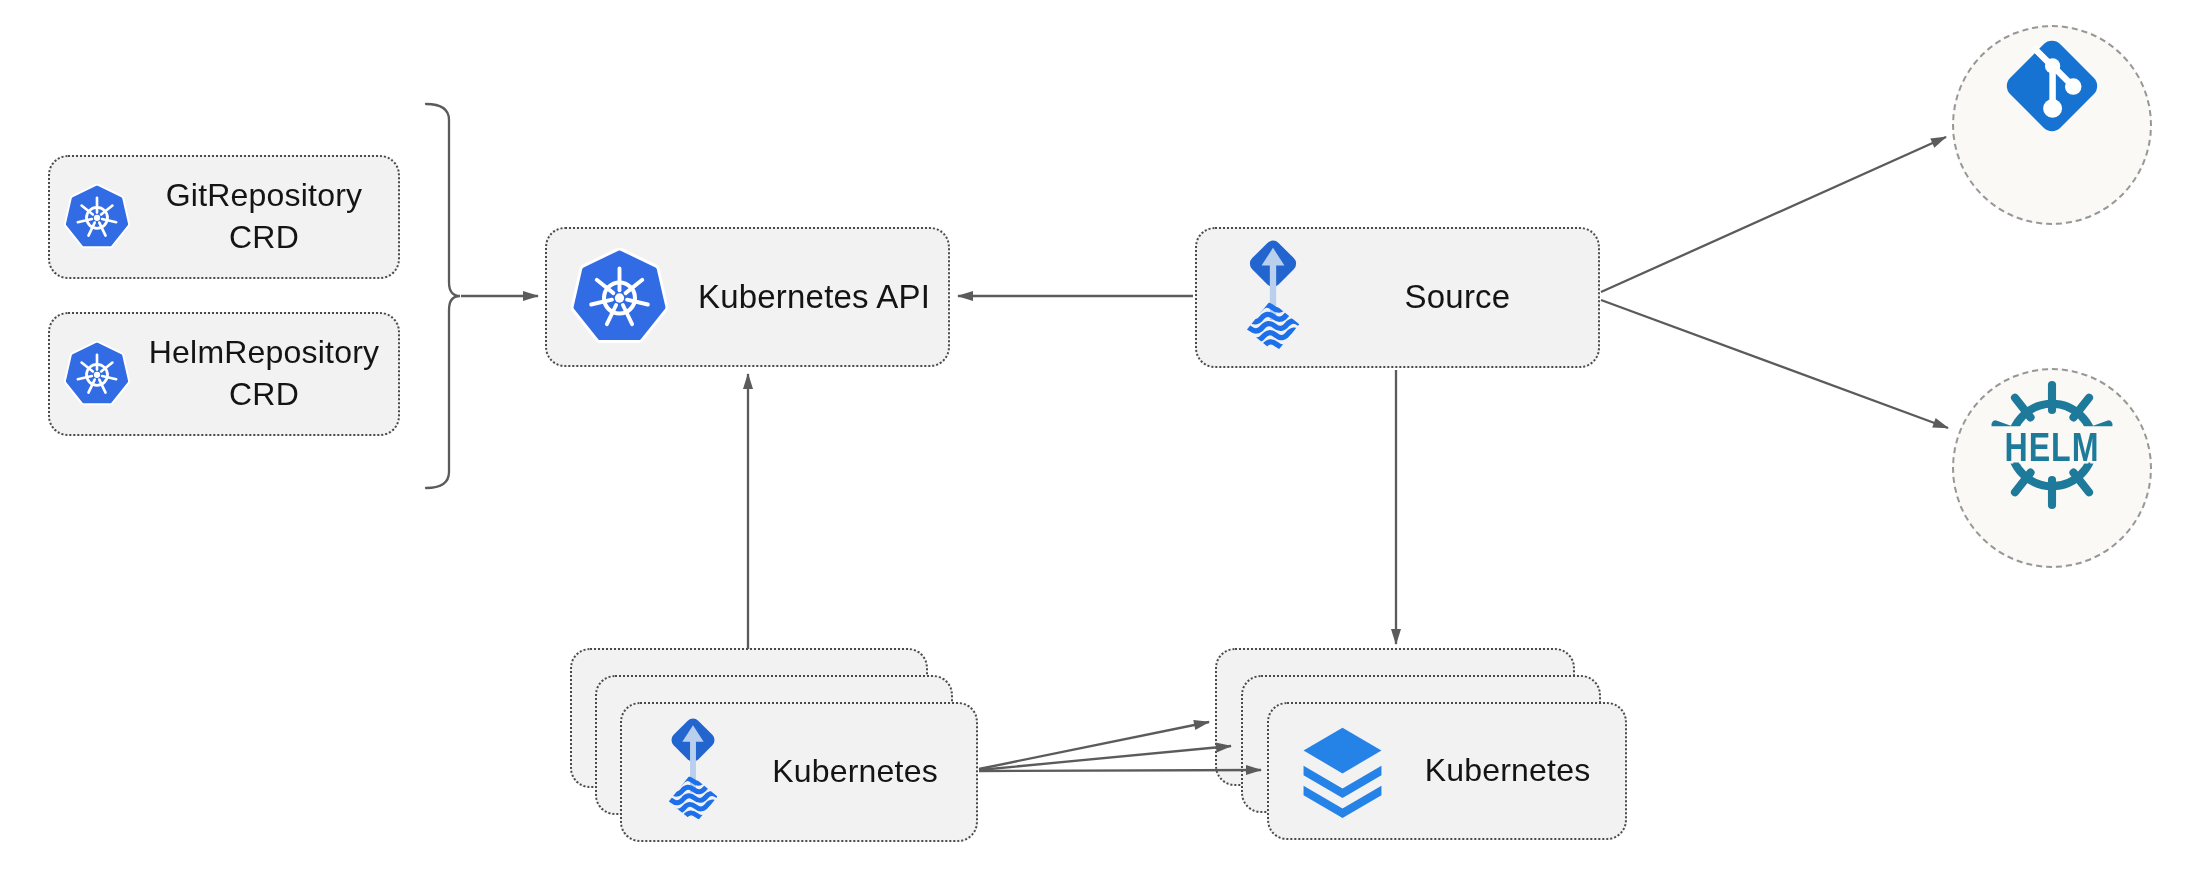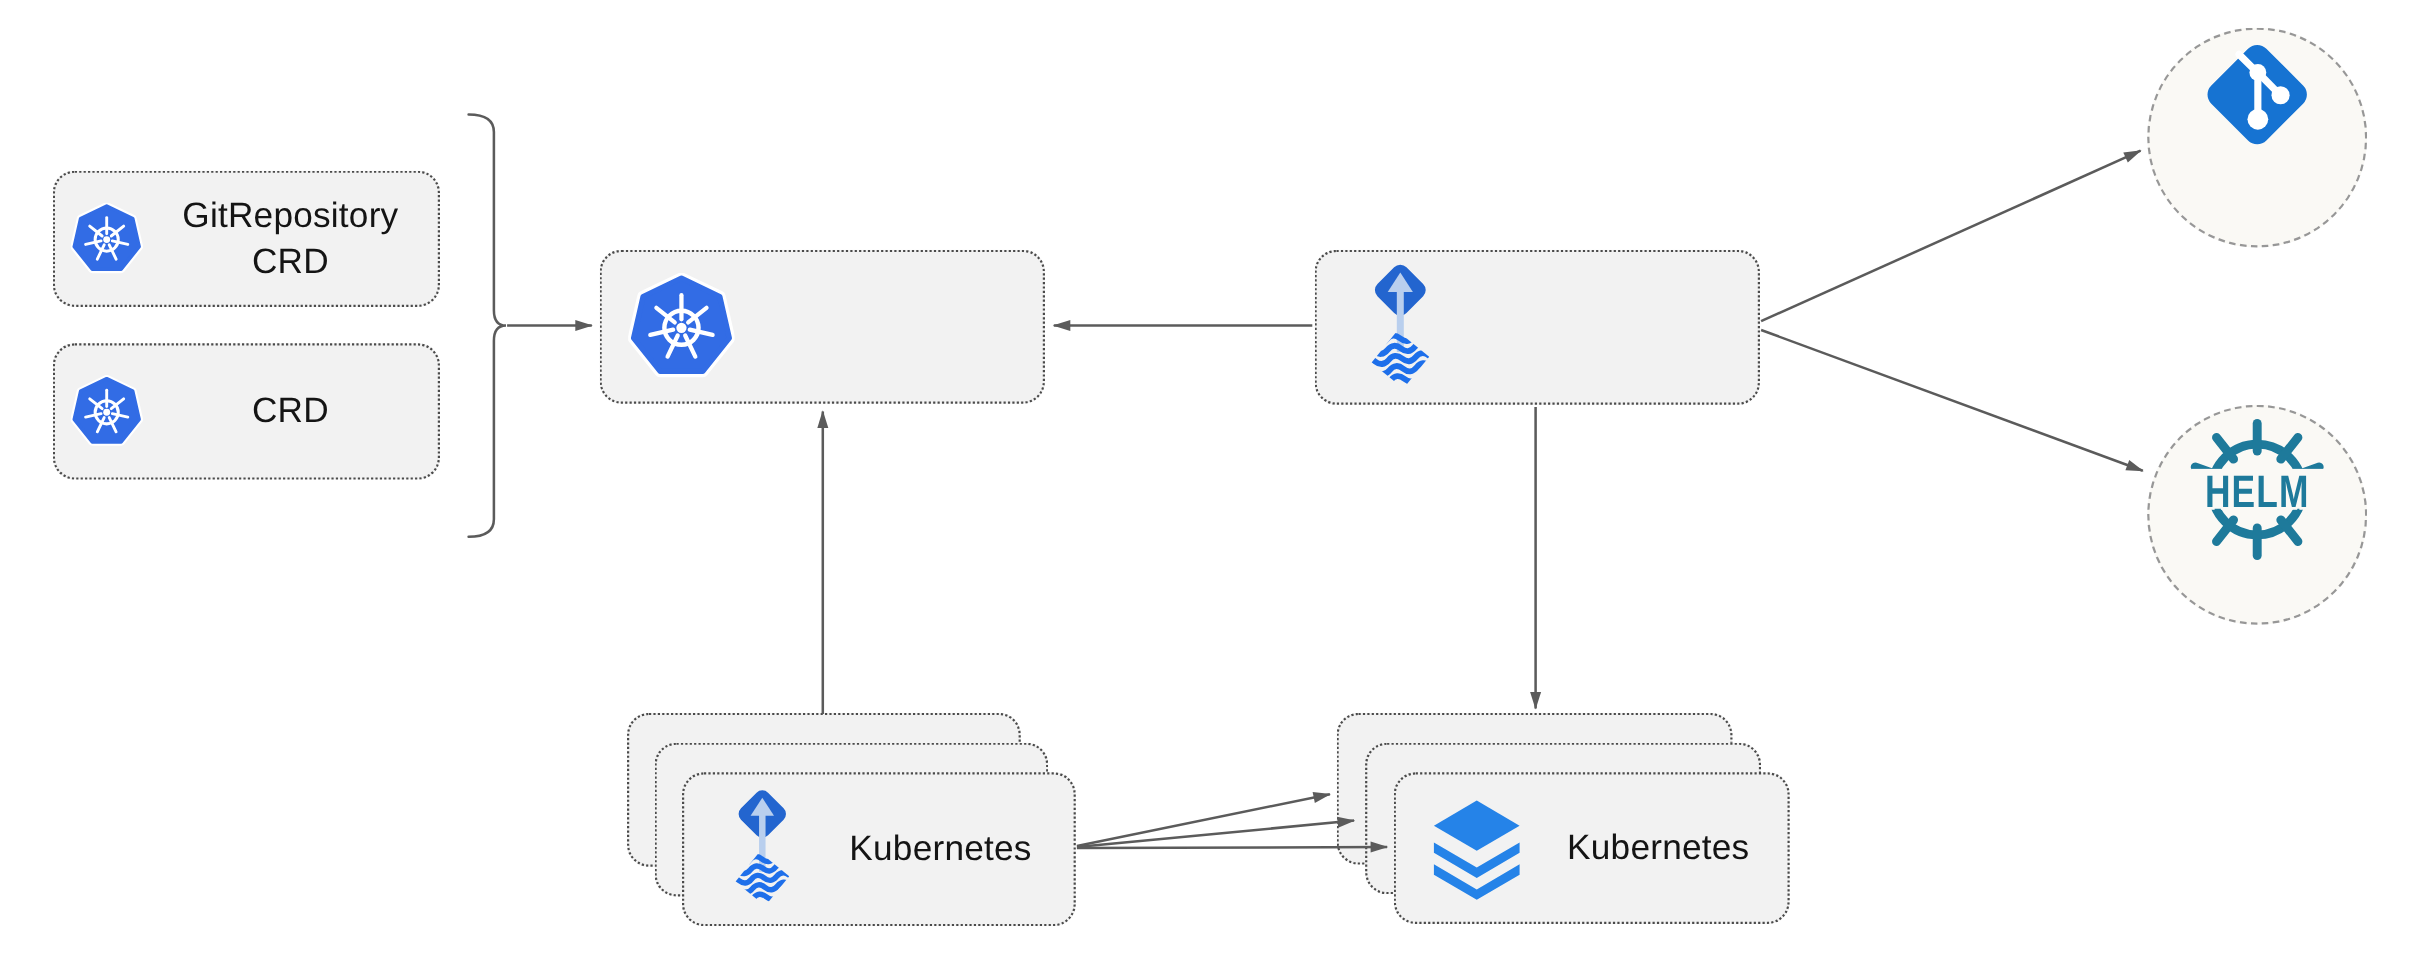--- a/index.html
+++ b/index.html
@@ -98,35 +98,38 @@
       <span class="ln">GitRepository</span>
       <span class="ln">CRD</span>
     </div>
   </div>
 
   <div class="node" style="left:48px;top:312px;width:352px;height:124px;">
     <svg class="icon" width="66" height="67" style="margin-left:14px;">
         <use href="#sym-k8s"></use>
       </svg>
     <div class="lbl center">
+      <span class="ln">HelmRepository</span>
       <span class="ln">CRD</span>
     </div>
   </div>
 
   <div class="node" style="left:545px;top:227px;width:405px;height:140px;">
     <svg class="icon" width="97" height="99" style="margin-left:24px;">
         <use href="#sym-k8s"></use>
       </svg>
+    <div class="lbl" style="margin-left:30px;font-size:33px;">Kubernetes API</div>
   </div>
 
   <div class="node" style="left:1195px;top:227px;width:405px;height:141px;">
     <svg class="icon" width="88" height="118" style="margin-left:32px;">
         <use href="#sym-flux"></use>
       </svg>
     <div class="lbl center" style="font-size:33px;">
+      <span class="ln">Source</span>
     </div>
   </div>
 
   <div>
     <div class="stack-layer back" style="left:570px;top:648px;width:358px;height:140px;"></div>
     <div class="stack-layer mid" style="left:595px;top:675px;width:358px;height:140px;"></div>
     <div class="node front" style="left:620px;top:702px;width:358px;height:140px;">
       <svg class="icon" width="82" height="110" style="margin-left:30px;">
           <use href="#sym-flux"></use>
         </svg>

